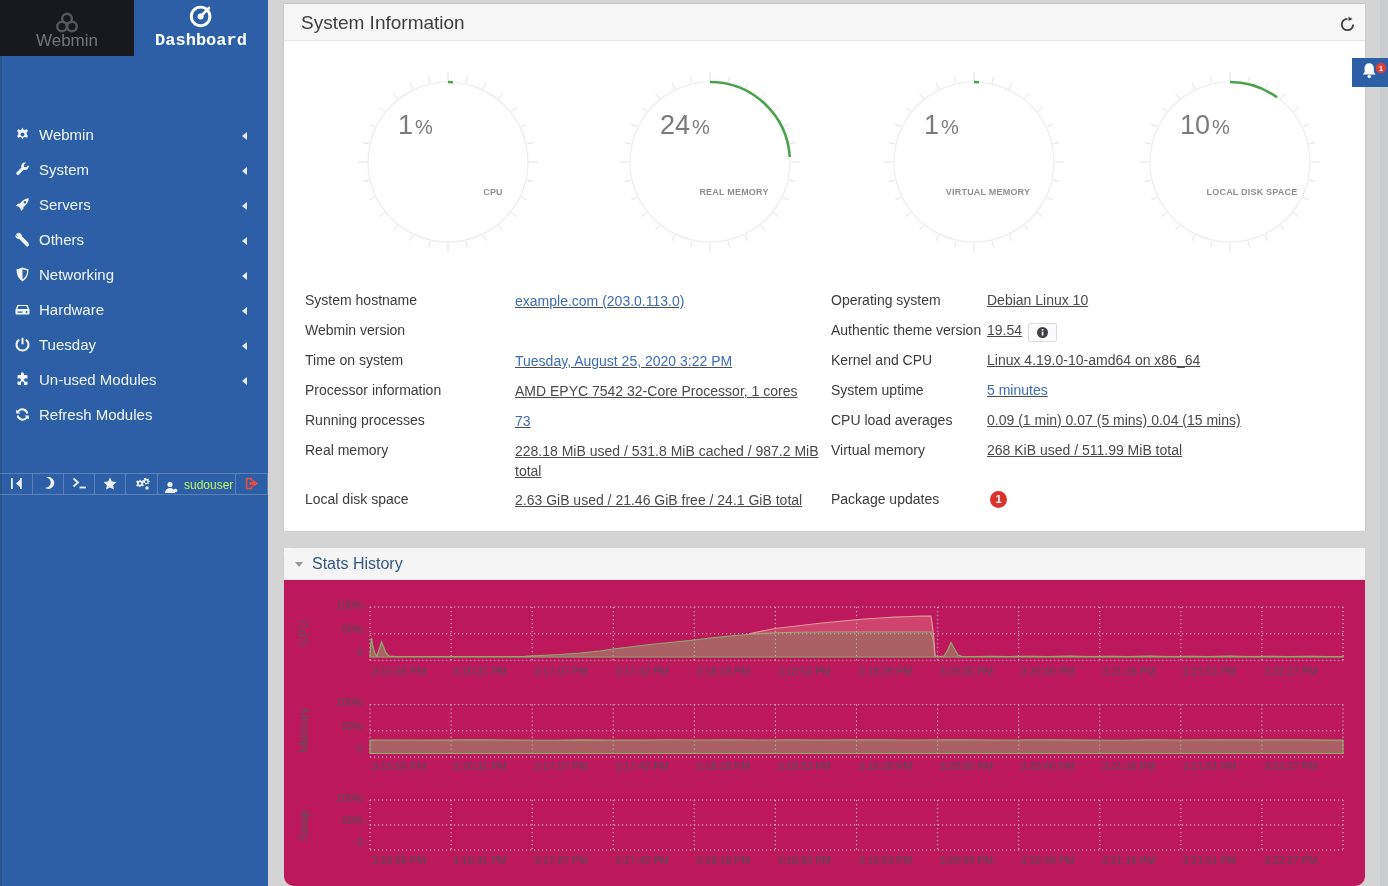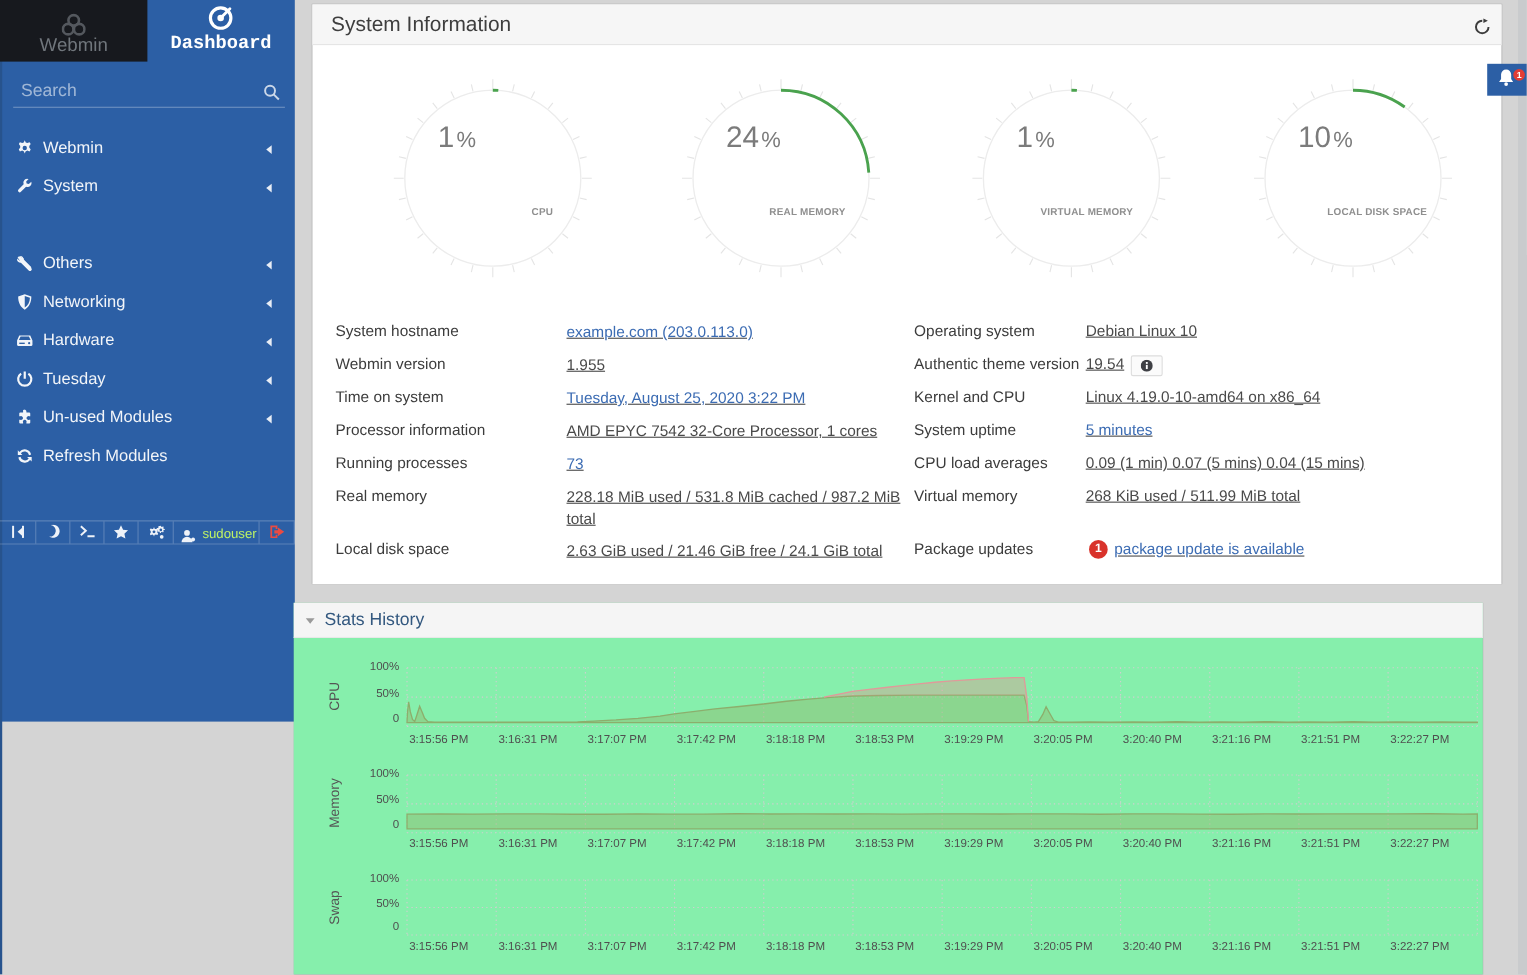--- a/index.html
+++ b/index.html
@@ -1,21 +1,21 @@
 <!DOCTYPE html>
 <html><head>
 <meta charset="utf-8">
 <style>
 * { box-sizing: border-box; margin:0; padding:0; }
 html,body { width:1388px; height:886px; overflow:hidden; }
 body { background:#d4d4d4; font-family:"Liberation Sans",sans-serif; position:relative; }
 .abs { position:absolute; }
 
 
-#sidebar { position:absolute; left:0; top:0; width:268px; height:656px; background:#2c5fa5; }
+#sidebar { position:absolute; left:0; top:0; width:268px; height:886px; background:#2c5fa5; }
 #tabw { position:absolute; left:0; top:0; width:134px; height:56px; background:#17191e; text-align:center; }
 #tabd { position:absolute; left:134px; top:0; width:134px; height:56px; text-align:center;font-family:Liberation Mono, monospace; }
 #tabw .lbl { color:#70767c; font-size:17px; position:absolute; width:134px; top:31px; }
 #tabd .lbl { color:#fff; font-size:17px; font-weight:bold; position:absolute; width:134px; top:31px; }
 .tabicon { position:absolute; top:3px; left:50%; transform:translateX(-50%); }
 #search { position:absolute; left:12px; top:70px; width:247px; height:28px; border-bottom:1px solid rgba(255,255,255,0.35); }
 #search .ph { color:rgba(255,255,255,0.55); font-size:16px; position:absolute; left:7px; top:4px; }
 #search svg { position:absolute; right:4px; top:6px; }
 .mi { position:absolute; left:0; width:268px; height:35px; line-height:35px; color:#f2f5f9; font-size:15px; }
 .mi .ic { position:absolute; left:15px; top:10px; width:15px; height:15px; }
@@ -25,21 +25,21 @@
 #btoolbar .cell { position:absolute; top:0; height:20px; border-right:1px solid rgba(255,255,255,0.22); }
 #btoolbar svg { display:block; margin:3px auto 0; }
 #btoolbar .usr { color:#bef264; font-size:12px; position:absolute; top:4px; left:26px; }
 
 
 #panel1 { position:absolute; left:284px; top:4px; width:1081px; height:527px; background:#fff; box-shadow:0 0 1px rgba(0,0,0,0.25); }
 #p1head { position:absolute; left:0; top:0; width:1081px; height:37px; background:#f6f6f6; border-bottom:1px solid #e5e5e5; }
 #p1head .t { position:absolute; left:17px; top:8px; font-size:19px; color:#3e3e3e; }
 #p1head svg { position:absolute; right:9px; top:12px; }
 #belltab { position:absolute; left:1352px; top:58px; width:36px; height:29px; background:#2c5fa5; z-index:5; }
-#panel2 { position:absolute; left:267px; top:548px; width:1081px; height:338px; background:#86efac; box-shadow:0 0 1px rgba(0,0,0,0.25); }
+#panel2 { position:absolute; left:284px; top:548px; width:1081px; height:338px; background:#be185d; box-shadow:0 0 1px rgba(0,0,0,0.25);border-radius:10px; }
 #p2head { position:absolute; left:0; top:0; width:1081px; height:32px; background:#f5f5f5; border-bottom:1px solid #e8e8e8; }
 #p2head .t { position:absolute; left:28px; top:6.5px; font-size:16px; color:#33587f; }
 #p2head .tri { position:absolute; left:11px; top:14px; width:0; height:0; border-left:4.5px solid transparent; border-right:4.5px solid transparent; border-top:5px solid #9a9a9a; }
 
 
 .lab { position:absolute; font-size:14px; color:#3c3c3c; }
 .val { position:absolute; font-size:14px; color:#4a4a4a;text-decoration:underline; }
 .val a, a.val { color:#3c6cb3; text-decoration:none; }
 #infobtn { position:absolute; left:744px; top:319px; width:29px; height:19px; border:1px solid #ddd; background:#fbfbfb; border-radius:2px; text-align:center; }
 .badge1 { position:absolute; left:706px; top:487px; width:17px; height:17px; border-radius:50%; background:#d9332b; color:#fff; font-size:11px; font-weight:bold; text-align:center; line-height:17px; }
@@ -60,40 +60,41 @@
     <div class="lbl">Webmin</div>
   </div>
   <div id="tabd">
     <svg class="tabicon" width="26" height="26" viewBox="0 0 26 26">
         <circle cx="12.6" cy="13.4" r="9.3" fill="none" stroke="#fff" stroke-width="2.9"></circle>
         <path d="M12.6 13.4 L21 5" stroke="#fff" stroke-width="2.6" stroke-linecap="round"></path>
         <circle cx="12.6" cy="13.4" r="3" fill="#fff"></circle>
       </svg>
     <div class="lbl">Dashboard</div>
   </div>
-  <div id="search">
-    <span class="ph">Search</span>
-    <svg width="16" height="16" viewBox="0 0 16 16" fill="none" stroke="rgba(255,255,255,0.75)" stroke-width="1.8">
-        <circle cx="6.5" cy="6.5" r="4.5"></circle>
-        <path d="M10 10 L14.5 14.5"></path>
-      </svg>
-  </div>
   <div class="mi" style="top:117px">
       <svg class="ic abs" style="left:15px;top:10px" width="15" height="15" viewBox="0 0 15 15" fill="#f2f5f9">
         <path d="M7.5 0.5 l0.9 2 a5 5 0 0 1 1.4 0.6 l2.1-0.8 1 1.7-1.3 1.8 a5 5 0 0 1 0 1.4 l1.3 1.8-1 1.7-2.1-0.8 a5 5 0 0 1-1.4 0.6 l-0.9 2-0.9-2 a5 5 0 0 1-1.4-0.6 l-2.1 0.8-1-1.7 1.3-1.8 a5 5 0 0 1 0-1.4 L2.1 4 l1-1.7 2.1 0.8 a5 5 0 0 1 1.4-0.6 z" fill-rule="evenodd"></path>
         <circle cx="7.5" cy="7.5" r="2" fill="#2c5fa5"></circle>
       </svg>
       <span class="tx">Webmin</span>
       <div class="caret"></div>
     </div>
   <div class="mi" style="top:152px">
       <svg class="ic abs" style="left:15px;top:10px" width="15" height="15" viewBox="0 0 15 15" fill="#f2f5f9">
         <path d="M13.5 3.2 a3.6 3.6 0 0 1-4.8 4.5 L4 12.4 a1.55 1.55 0 0 1-2.2-2.2 L6.5 5.5 a3.6 3.6 0 0 1 4.5-4.8 L8.8 2.9 l0.4 2 2 0.4 z"></path>
       </svg>
       <span class="tx">System</span>
+      <div class="caret"></div>
+    </div>
+  <div class="mi" style="top:187px">
+      <svg class="ic abs" style="left:15px;top:10px" width="15" height="15" viewBox="0 0 15 15" fill="#f2f5f9">
+        <path d="M13.8 1.2 C10 1.5 7 3.5 5 6.5 L3 6.8 0.9 9 l2.5 0.5 2.1 2.1 0.5 2.5 2.2-2.1 0.3-2 C11.5 8 13.5 5 13.8 1.2 z M10 6.5 a1.3 1.3 0 1 1 0-2.6 1.3 1.3 0 0 1 0 2.6z" fill-rule="evenodd"></path>
+        <path d="M3.5 11.5 L1 14"></path>
+      </svg>
+      <span class="tx">Servers</span>
       <div class="caret"></div>
     </div>
   <div class="mi" style="top:222px">
       <svg class="ic abs" style="left:15px;top:10px" width="15" height="15" viewBox="0 0 15 15" fill="#f2f5f9">
         <path d="M2.3 0.9 L1 2.2 3.6 5.8 4.8 5.8 11.8 12.8 13.6 11 6.6 4 6.6 2.9 z"></path>
         <path d="M12.2 0.8 a2.9 2.9 0 0 0-3.5 3.7 L1.6 11.6 a1.6 1.6 0 0 0 2.3 2.3 L11 6.8 a2.9 2.9 0 0 0 3.3-3.9 l-1.9 1.9-1.7-0.5-0.5-1.7 z" transform="translate(15,0) scale(-1,1)"></path>
       </svg>
       <span class="tx">Others</span>
       <div class="caret"></div>
     </div>
@@ -326,21 +327,20 @@
 <line x1="928.0" y1="42.0" x2="926.5" y2="35.7" stroke="#e4e4e4" stroke-width="1"></line>
 <circle cx="946" cy="121" r="80" fill="none" stroke="#ececec" stroke-width="1.2"></circle>
 <path d="M946 41 A80 80 0 0 1 993.0 56.3" fill="none" stroke="#4aa24e" stroke-width="2.6"></path>
 <text x="896" y="93" font-size="27" fill="#7b7b7b" font-family="Liberation Sans">10<tspan font-size="20" dx="2">%</tspan></text>
 <text x="968" y="154" font-size="9" font-weight="bold" letter-spacing="0.2" fill="#8f8f8f" text-anchor="middle" font-family="Liberation Sans">LOCAL DISK SPACE</text>
 </g>
 </svg>
   <div class="lab" style="left:21px;top:288px">System hostname</div>
   <div class="val" style="left:231px;top:288px;width:420px;line-height:19.5px"><a href="#">example.com (203.0.113.0)</a></div>
   <div class="lab" style="left:21px;top:318px">Webmin version</div>
-  <div class="val" style="left:231px;top:318px;width:420px;line-height:19.5px">1.955</div>
   <div class="lab" style="left:21px;top:348px">Time on system</div>
   <div class="val" style="left:231px;top:348px;width:420px;line-height:19.5px"><a href="#">Tuesday, August 25, 2020 3:22 PM</a></div>
   <div class="lab" style="left:21px;top:378px">Processor information</div>
   <div class="val" style="left:231px;top:378px;width:420px;line-height:19.5px">AMD EPYC 7542 32-Core Processor, 1 cores</div>
   <div class="lab" style="left:21px;top:408px">Running processes</div>
   <div class="val" style="left:231px;top:408px;width:420px;line-height:19.5px"><a href="#">73</a></div>
   <div class="lab" style="left:21px;top:438px">Real memory</div>
   <div class="val" style="left:231px;top:438px;width:420px;line-height:19.5px">228.18 MiB used / 531.8 MiB cached / 987.2 MiB<br>total</div>
   <div class="lab" style="left:21px;top:487px">Local disk space</div>
   <div class="val" style="left:231px;top:487px;width:420px;line-height:19.5px">2.63 GiB used / 21.46 GiB free / 24.1 GiB total</div>
@@ -350,21 +350,20 @@
   <div class="val" style="left:703px;top:318px;width:360px">19.54</div>
   <div class="lab" style="left:547px;top:348px">Kernel and CPU</div>
   <div class="val" style="left:703px;top:348px;width:360px">Linux 4.19.0-10-amd64 on x86_64</div>
   <div class="lab" style="left:547px;top:378px">System uptime</div>
   <div class="val" style="left:703px;top:378px;width:360px"><a href="#">5 minutes</a></div>
   <div class="lab" style="left:547px;top:408px">CPU load averages</div>
   <div class="val" style="left:703px;top:408px;width:360px">0.09 (1 min) 0.07 (5 mins) 0.04 (15 mins)</div>
   <div class="lab" style="left:547px;top:438px">Virtual memory</div>
   <div class="val" style="left:703px;top:438px;width:360px">268 KiB used / 511.99 MiB total</div>
   <div class="lab" style="left:547px;top:487px">Package updates</div>
-  <div class="val" style="left:703px;top:487px;width:360px"><a href="#" style="margin-left:26px">package update is available</a></div>
   <div id="infobtn"><svg width="11" height="11" viewBox="0 0 11 11" style="margin-top:3px">
         <circle cx="5.5" cy="5.5" r="5.5" fill="#3f4045"></circle>
         <rect x="4.7" y="4.7" width="1.7" height="3.8" fill="#fff"></rect>
         <rect x="4.7" y="2.1" width="1.7" height="1.7" fill="#fff"></rect>
       </svg></div>
   <div class="badge1">1</div>
 </div>
 
 <div id="belltab">
   <svg width="36" height="29" viewBox="0 0 36 29">

